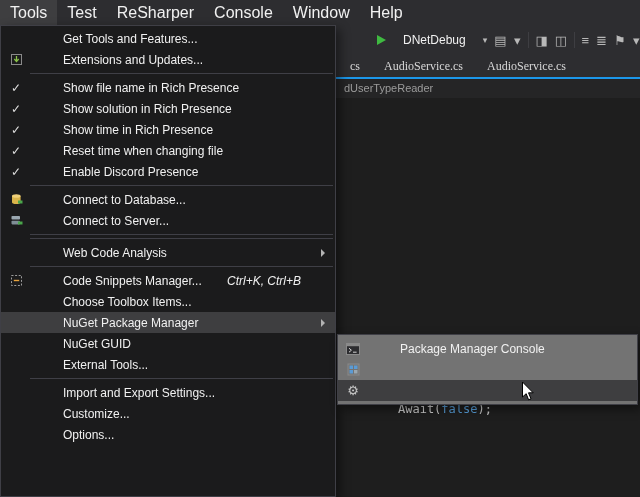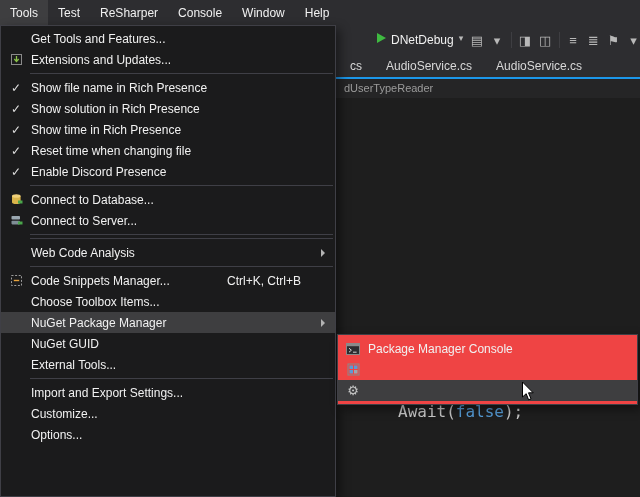--- a/index.html
+++ b/index.html
@@ -9,88 +9,88 @@
     overflow: hidden;
     background: #1e1e1e;
     font-family: "Liberation Sans", sans-serif;
     -webkit-font-smoothing: antialiased;
   }
 
   
   .menubar {
     position: absolute; top: 0; left: 0; right: 0; height: 25px;
     background: #2d2d30; display: flex; align-items: stretch;
-    font-size: 12px; color: #f1f1f1; z-index: 5;
+    font-size: 16px; color: #f1f1f1; z-index: 5;
   }
   .menubar-item { padding: 0 10px; display: flex; align-items: center; cursor: default; }
   .menubar-item.open { background: #3e3e40; }
 
   
   .toolbar {
     position: absolute; top: 25px; left: 0; right: 0; height: 30px;
     background: #2d2d30; display: flex; align-items: center;
     padding-left: 338px; gap: 7px; font-size: 12px; color: #c5c5c5;
   }
-  .run-group { display: flex; gap: 5px; cursor: default; padding-left: 39px; }
+  .run-group { display: flex; align-items: center; gap: 17px; cursor: default; padding-left: 39px; }
   .play-icon { width: 0; height: 0; border-left: 9px solid #3fba41;
     border-top: 5px solid transparent; border-bottom: 5px solid transparent; }
   .run-label { color: #f1f1f1; }
   .caret { font-size: 9px; color: #b8b8b8; }
   .tb-icon { font-size: 13px; color: #b8b8b8; width: 17px; text-align: center; cursor: default; }
   .tb-sep { width: 1px; height: 16px; background: #3e3e42; }
 
   
   .tabs {
     position: absolute; top: 55px; left: 0; right: 0; height: 24px;
     background: #2d2d30; border-bottom: 2px solid #1c97ea;
     display: flex; align-items: flex-end; padding-left: 338px;
     font-size: 12px; color: #d8d8d8;
   }
-  .tab { height: 22px; line-height: 22px; padding: 0 12px; white-space: nowrap; cursor: default; }
+  .tab { height: 22px; line-height: 22px; padding: 0 12px; white-space: nowrap; cursor: default; font-family: Liberation Serif, serif; }
 
   
   .breadcrumb {
     position: absolute; top: 79px; left: 0; right: 0; height: 19px;
     background: #252526; color: #9b9b9b; font-size: 11px; line-height: 19px;
     padding-left: 344px; white-space: nowrap;
   }
 
   
   .editor { position: absolute; top: 98px; left: 0; right: 0; bottom: 0; background: #1e1e1e; }
   .code-frag {
     position: absolute; font-family: "DejaVu Sans Mono", monospace;
-    font-size: 16px; color: #c8c8c8; white-space: pre;
+    font-size: 12px; color: #c8c8c8; white-space: pre;
   }
   .code-frag .keyword { color: #569cd6; }
 
   
   .menu {
     position: absolute; left: 0; top: 25px; width: 336px; height: 472px;
     background: #1b1b1c; border: 1px solid #3f3f46;
     box-shadow: 4px 4px 10px rgba(0,0,0,0.45);
     padding-top: 2px; font-size: 12px; color: #f1f1f1; z-index: 10;
   }
   .menu-item { height: 21px; display: flex; align-items: center; position: relative; cursor: default; }
   .menu-item.highlight { background: #3e3e40; }
   .mi-gutter { width: 30px; flex: none; display: flex; align-items: center; justify-content: center; }
   .check { color: #dcdcdc; font-size: 12px; }
   .gear { color: #c5c5c5; font-size: 13px; }
-  .mi-label { white-space: nowrap; }
-  .mi-shortcut { margin-left: auto; padding-right: 34px; white-space: nowrap; }
+  .mi-label { white-space: nowrap; margin-left: 32px; }
+  .mi-shortcut { margin-left: auto; padding-right: 34px; white-space: nowrap; font-style: italic; }
   .mi-arrow {
     position: absolute; right: 10px; top: 50%; transform: translateY(-50%);
     width: 0; height: 0; border-left: 4px solid #b4b4b4;
     border-top: 4px solid transparent; border-bottom: 4px solid transparent;
   }
   .menu-sep { height: 1px; background: #3f3f46; margin: 3px 2px 3px 29px; }
 
   
   .submenu {
     position: absolute; left: 337px; top: 334px; width: 301px;
-    background: #ef4444; border: 1px solid #3f3f46;
+    background: #737373; border: 1px solid #3f3f46;
     box-shadow: 4px 4px 10px rgba(0,0,0,0.45);
     padding: 3px 0; font-size: 12px; color: #f1f1f1; z-index: 11;
   }
 
   
   .cursor { position: absolute; left: 521px; top: 381px; z-index: 50; pointer-events: none; }
 
   svg { display: block; }
 </style>
 </head>

